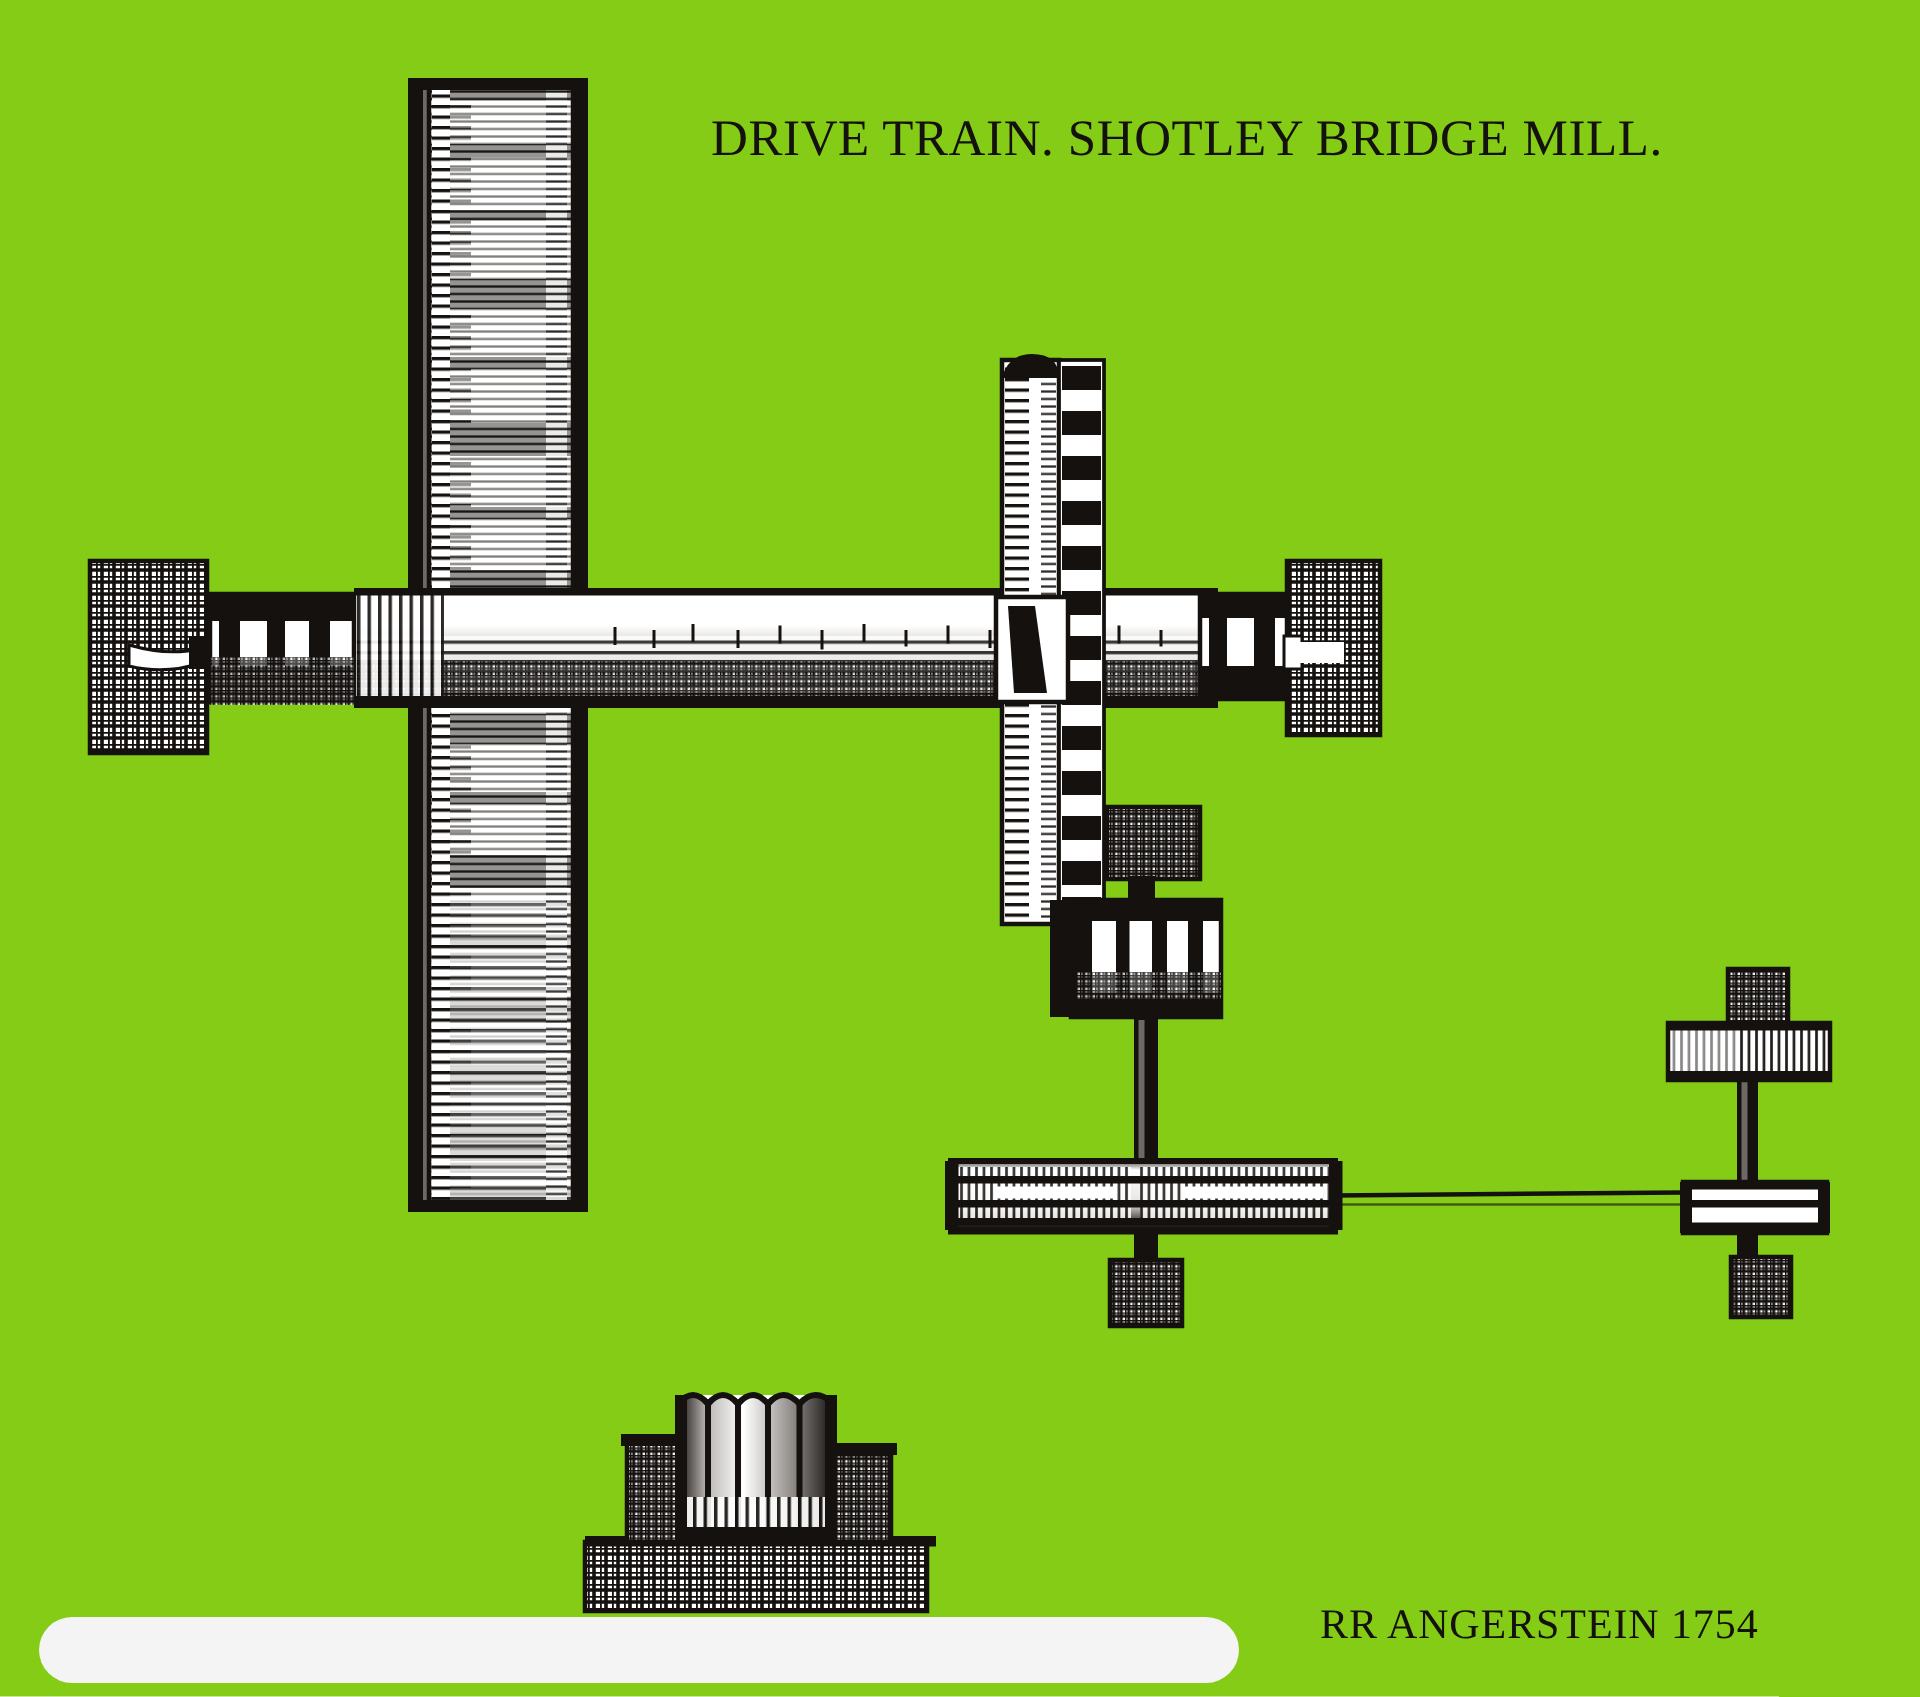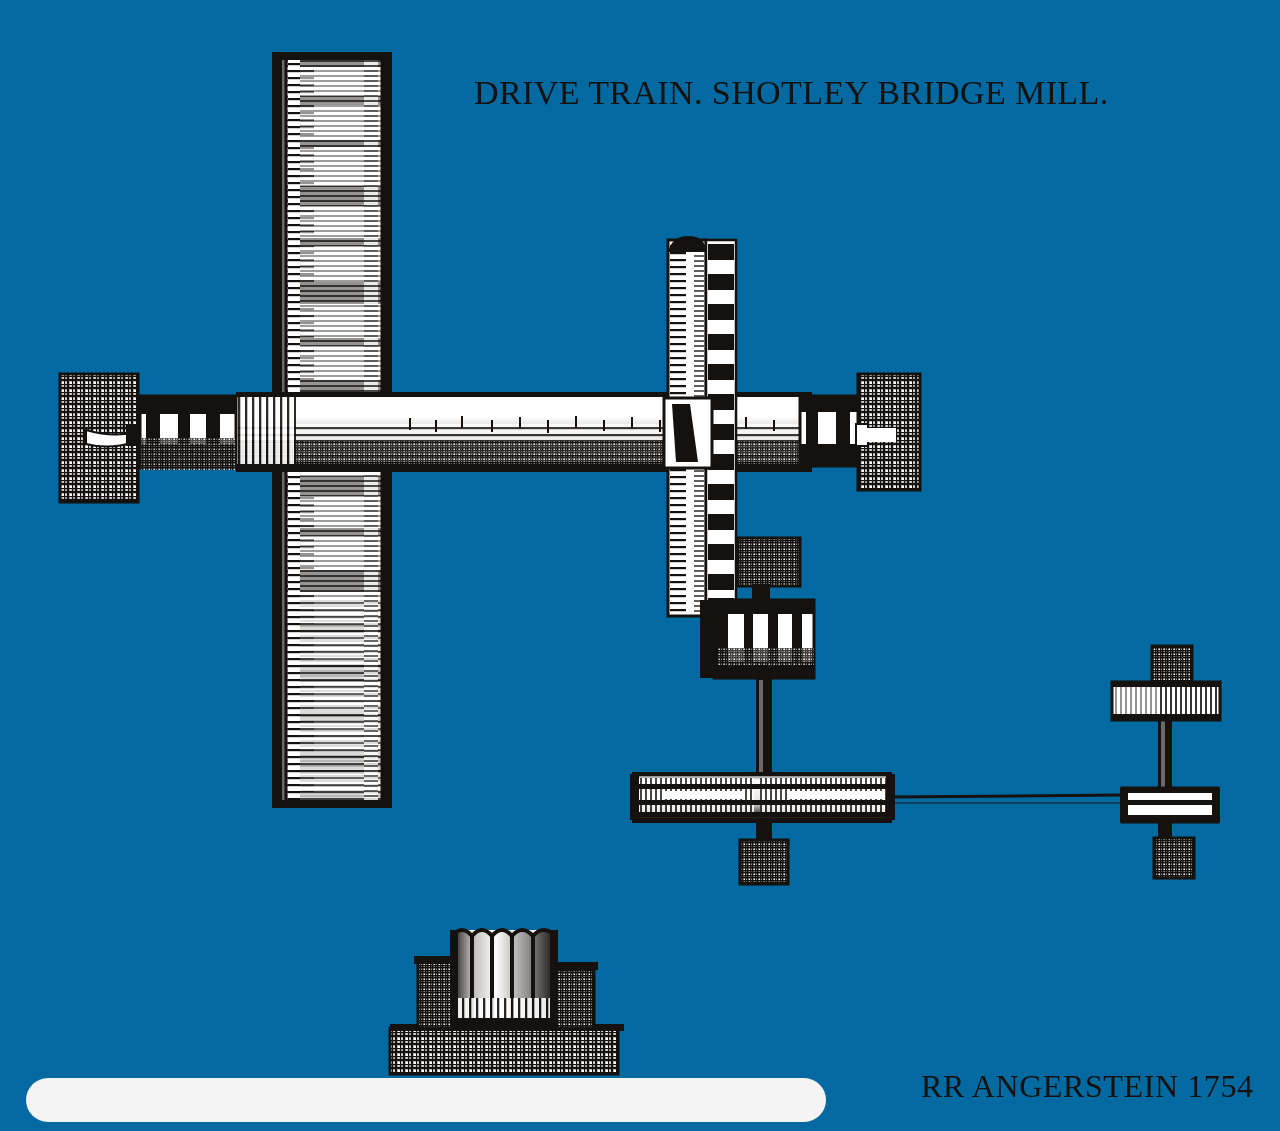--- a/index.html
+++ b/index.html
@@ -7,21 +7,21 @@
     padding: 0;
     background: #ffffff;
   }
   body {
     font-family: "Liberation Serif", "DejaVu Serif", serif;
   }
   #plate {
     position: relative;
     width: 1280px;
     height: 1131px;
-    background: #0369a1;
+    background: #84cc16;
     overflow: hidden;
   }
   #plate svg {
     position: absolute;
     left: 0;
     top: 0;
     display: block;
   }
   .title-text {
     position: absolute;
@@ -30,26 +30,25 @@
     font-size: 34px;
     letter-spacing: 0.4px;
     color: #14110f;
     white-space: nowrap;
     font-family: "Liberation Serif", "DejaVu Serif", serif;
   }
   .credit-text {
     position: absolute;
     left: 880px;
     top: 1068px;
-    font-size: 32px;
+    font-size: 28px;
     letter-spacing: 0.6px;
     color: #14110f;
     white-space: nowrap;
     font-family: "Liberation Serif", "DejaVu Serif", serif;
-    margin-left: 41px;
   }
 </style>
 </head>
 <body>
 
 <div id="plate">
 
   <svg width="1280" height="1131" viewBox="0 0 1280 1131">
     <defs>
 

